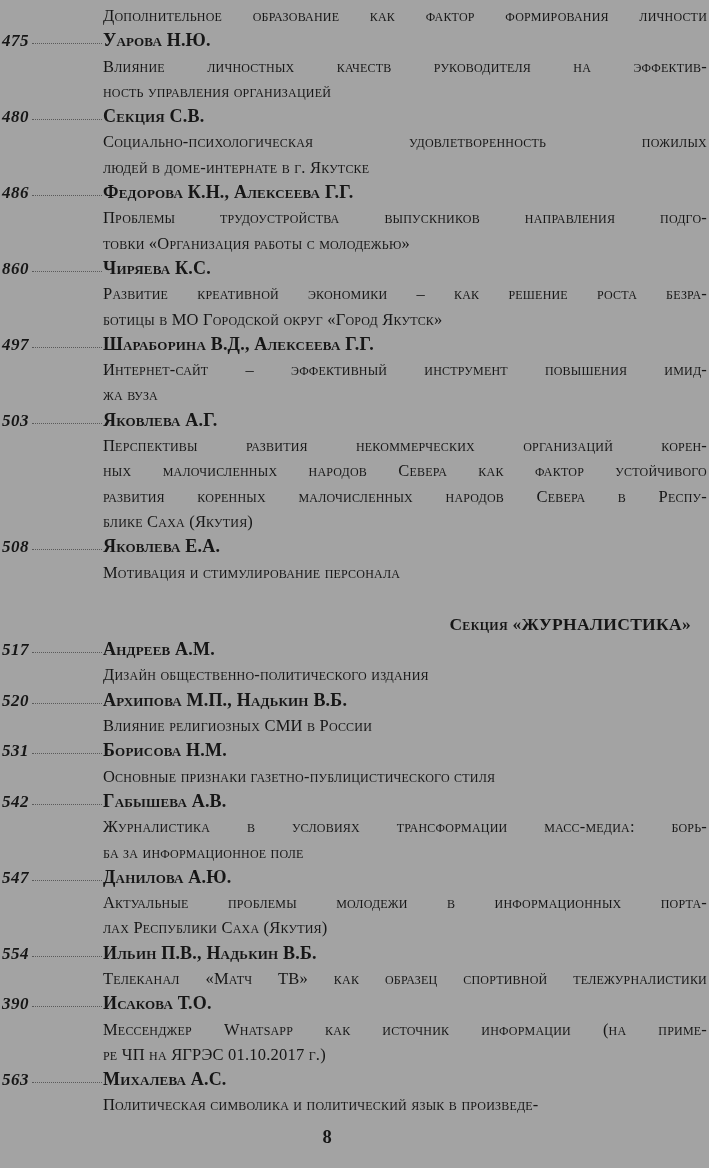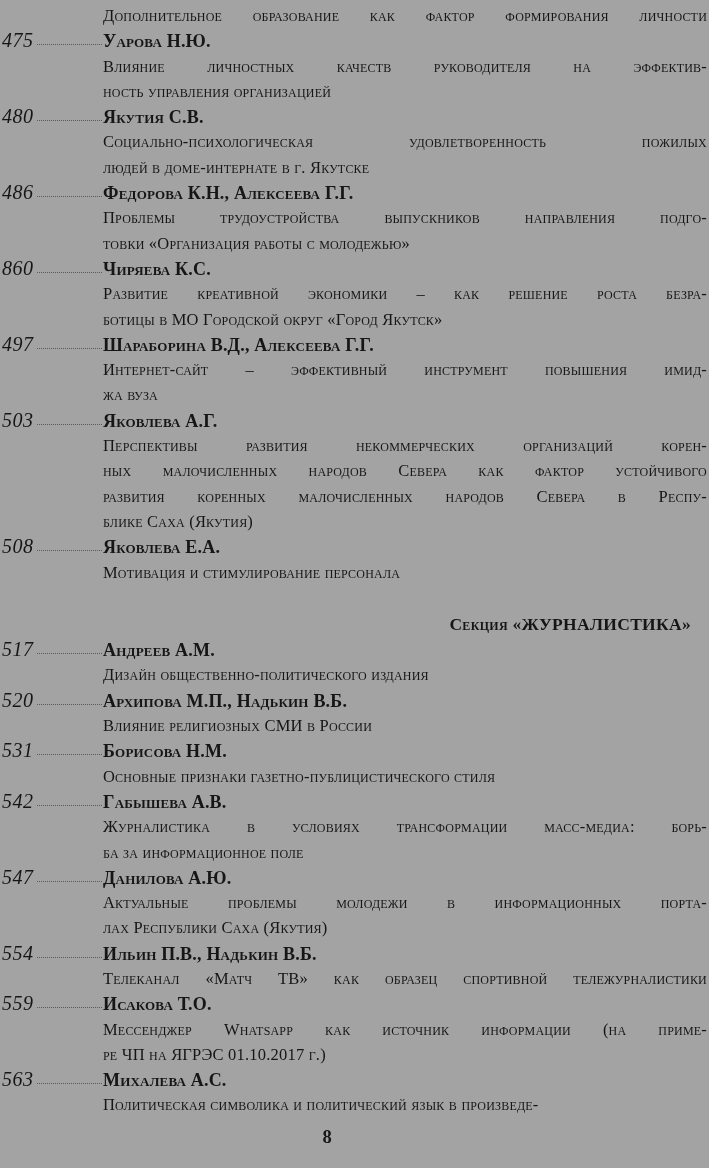--- a/index.html
+++ b/index.html
@@ -28,23 +28,23 @@
     overflow: hidden;
   }
   .num-cell {
     flex: 0 0 103px;
     width: 103px;
     display: flex;
     align-items: baseline;
     box-sizing: border-box;
   }
   .pagenum {
-    font-weight: normal;
+    font-weight: bold;
     font-style: italic;
-    font-size: 20px;
+    font-size: 17px;
     padding-left: 2px;
     letter-spacing: 0.5px;
     white-space: nowrap;
   }
   .leader {
     flex: 1 1 auto;
     border-bottom: 1.5px dotted #5a5a5a;
     height: 1px;
     align-self: baseline;
     margin: 0 1px 0 3px;
@@ -110,21 +110,21 @@
         </div>
         <div class="title-line just">Влияние личностных качеств руководителя на эффектив-</div>
         <div class="title-line">ность управления организацией</div>
       </div>
       <div class="entry">
         <div class="entry-head">
           <span class="num-cell">
             <span class="pagenum">480</span>
             <span class="leader"></span>
           </span>
-          <span class="authors">Якутия С.В.</span>
+          <span class="authors">Секция С.В.</span>
         </div>
         <div class="title-line just">Социально-психологическая удовлетворенность пожилых</div>
         <div class="title-line">людей в доме-интернате в г. Якутске</div>
       </div>
       <div class="entry">
         <div class="entry-head">
           <span class="num-cell">
             <span class="pagenum">486</span>
             <span class="leader"></span>
           </span>
@@ -237,21 +237,21 @@
             <span class="pagenum">554</span>
             <span class="leader"></span>
           </span>
           <span class="authors">Ильин П.В., Надькин В.Б.</span>
         </div>
         <div class="title-line just">Телеканал «Матч ТВ» как образец спортивной тележурналистики</div>
       </div>
       <div class="entry">
         <div class="entry-head">
           <span class="num-cell">
-            <span class="pagenum">559</span>
+            <span class="pagenum">390</span>
             <span class="leader"></span>
           </span>
           <span class="authors">Исакова Т.О.</span>
         </div>
         <div class="title-line just">Мессенджер Whatsapp как источник информации (на приме-</div>
         <div class="title-line">ре ЧП на ЯГРЭС 01.10.2017 г.)</div>
       </div>
       <div class="entry">
         <div class="entry-head">
           <span class="num-cell">

